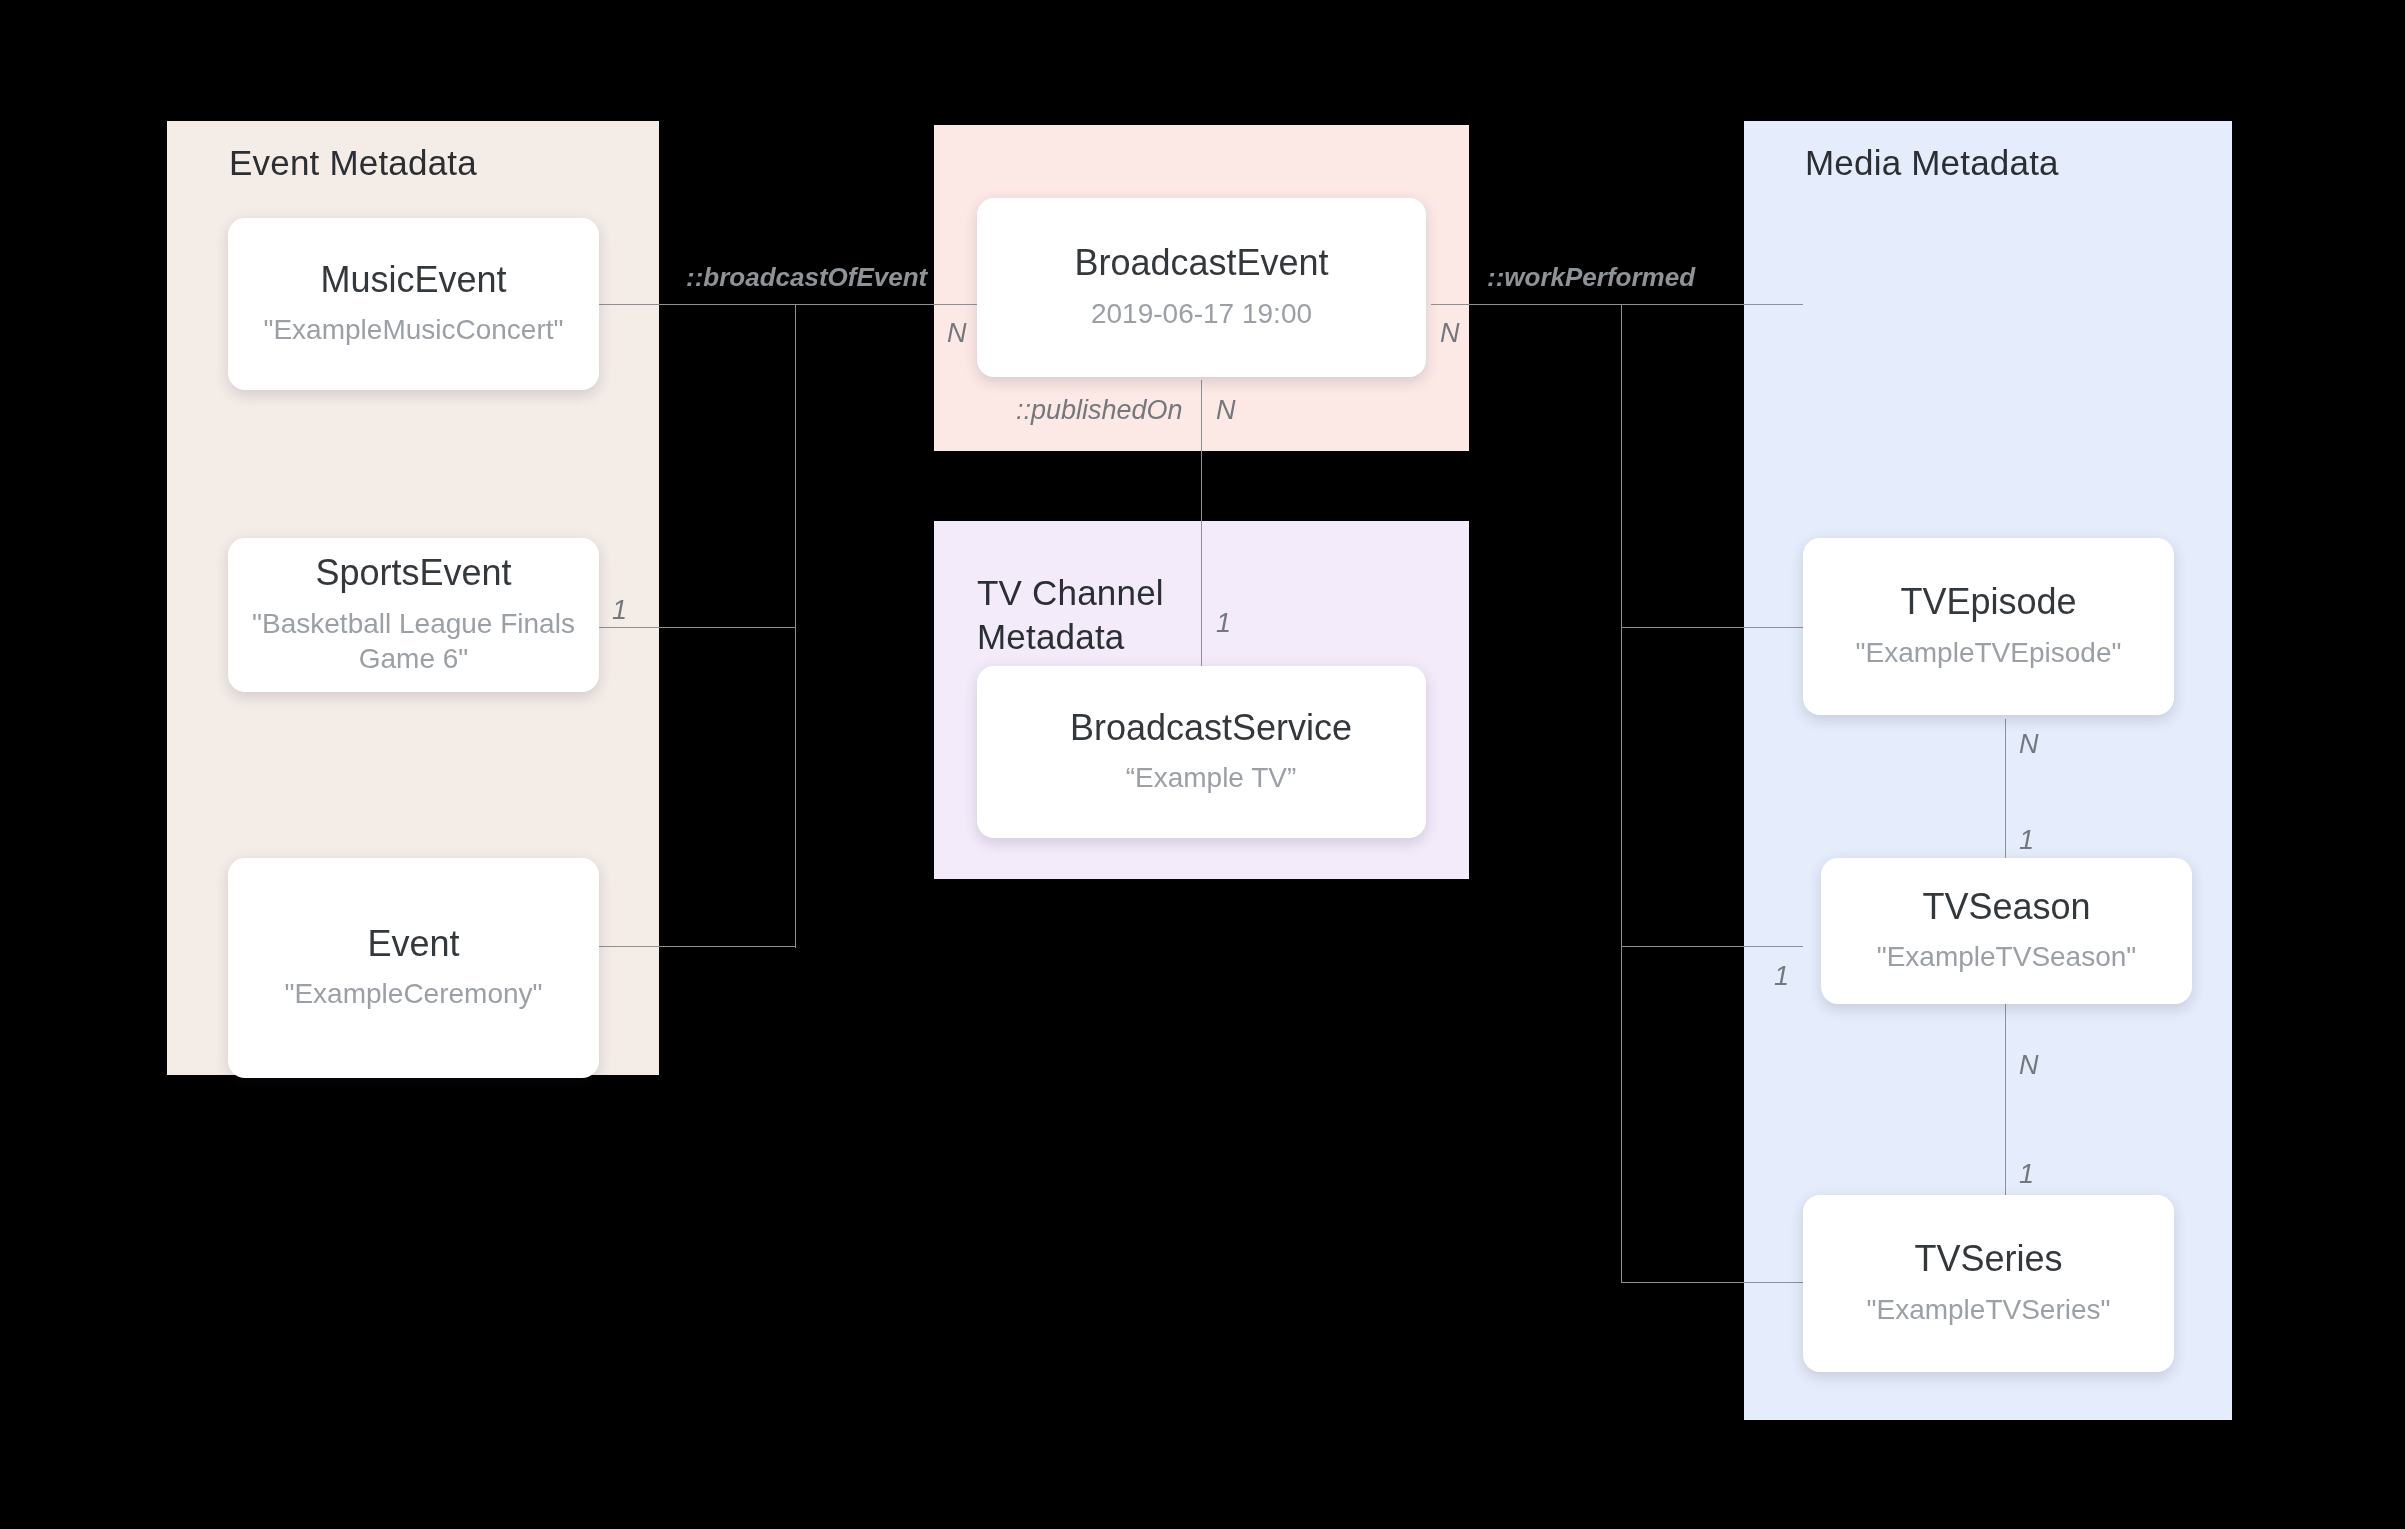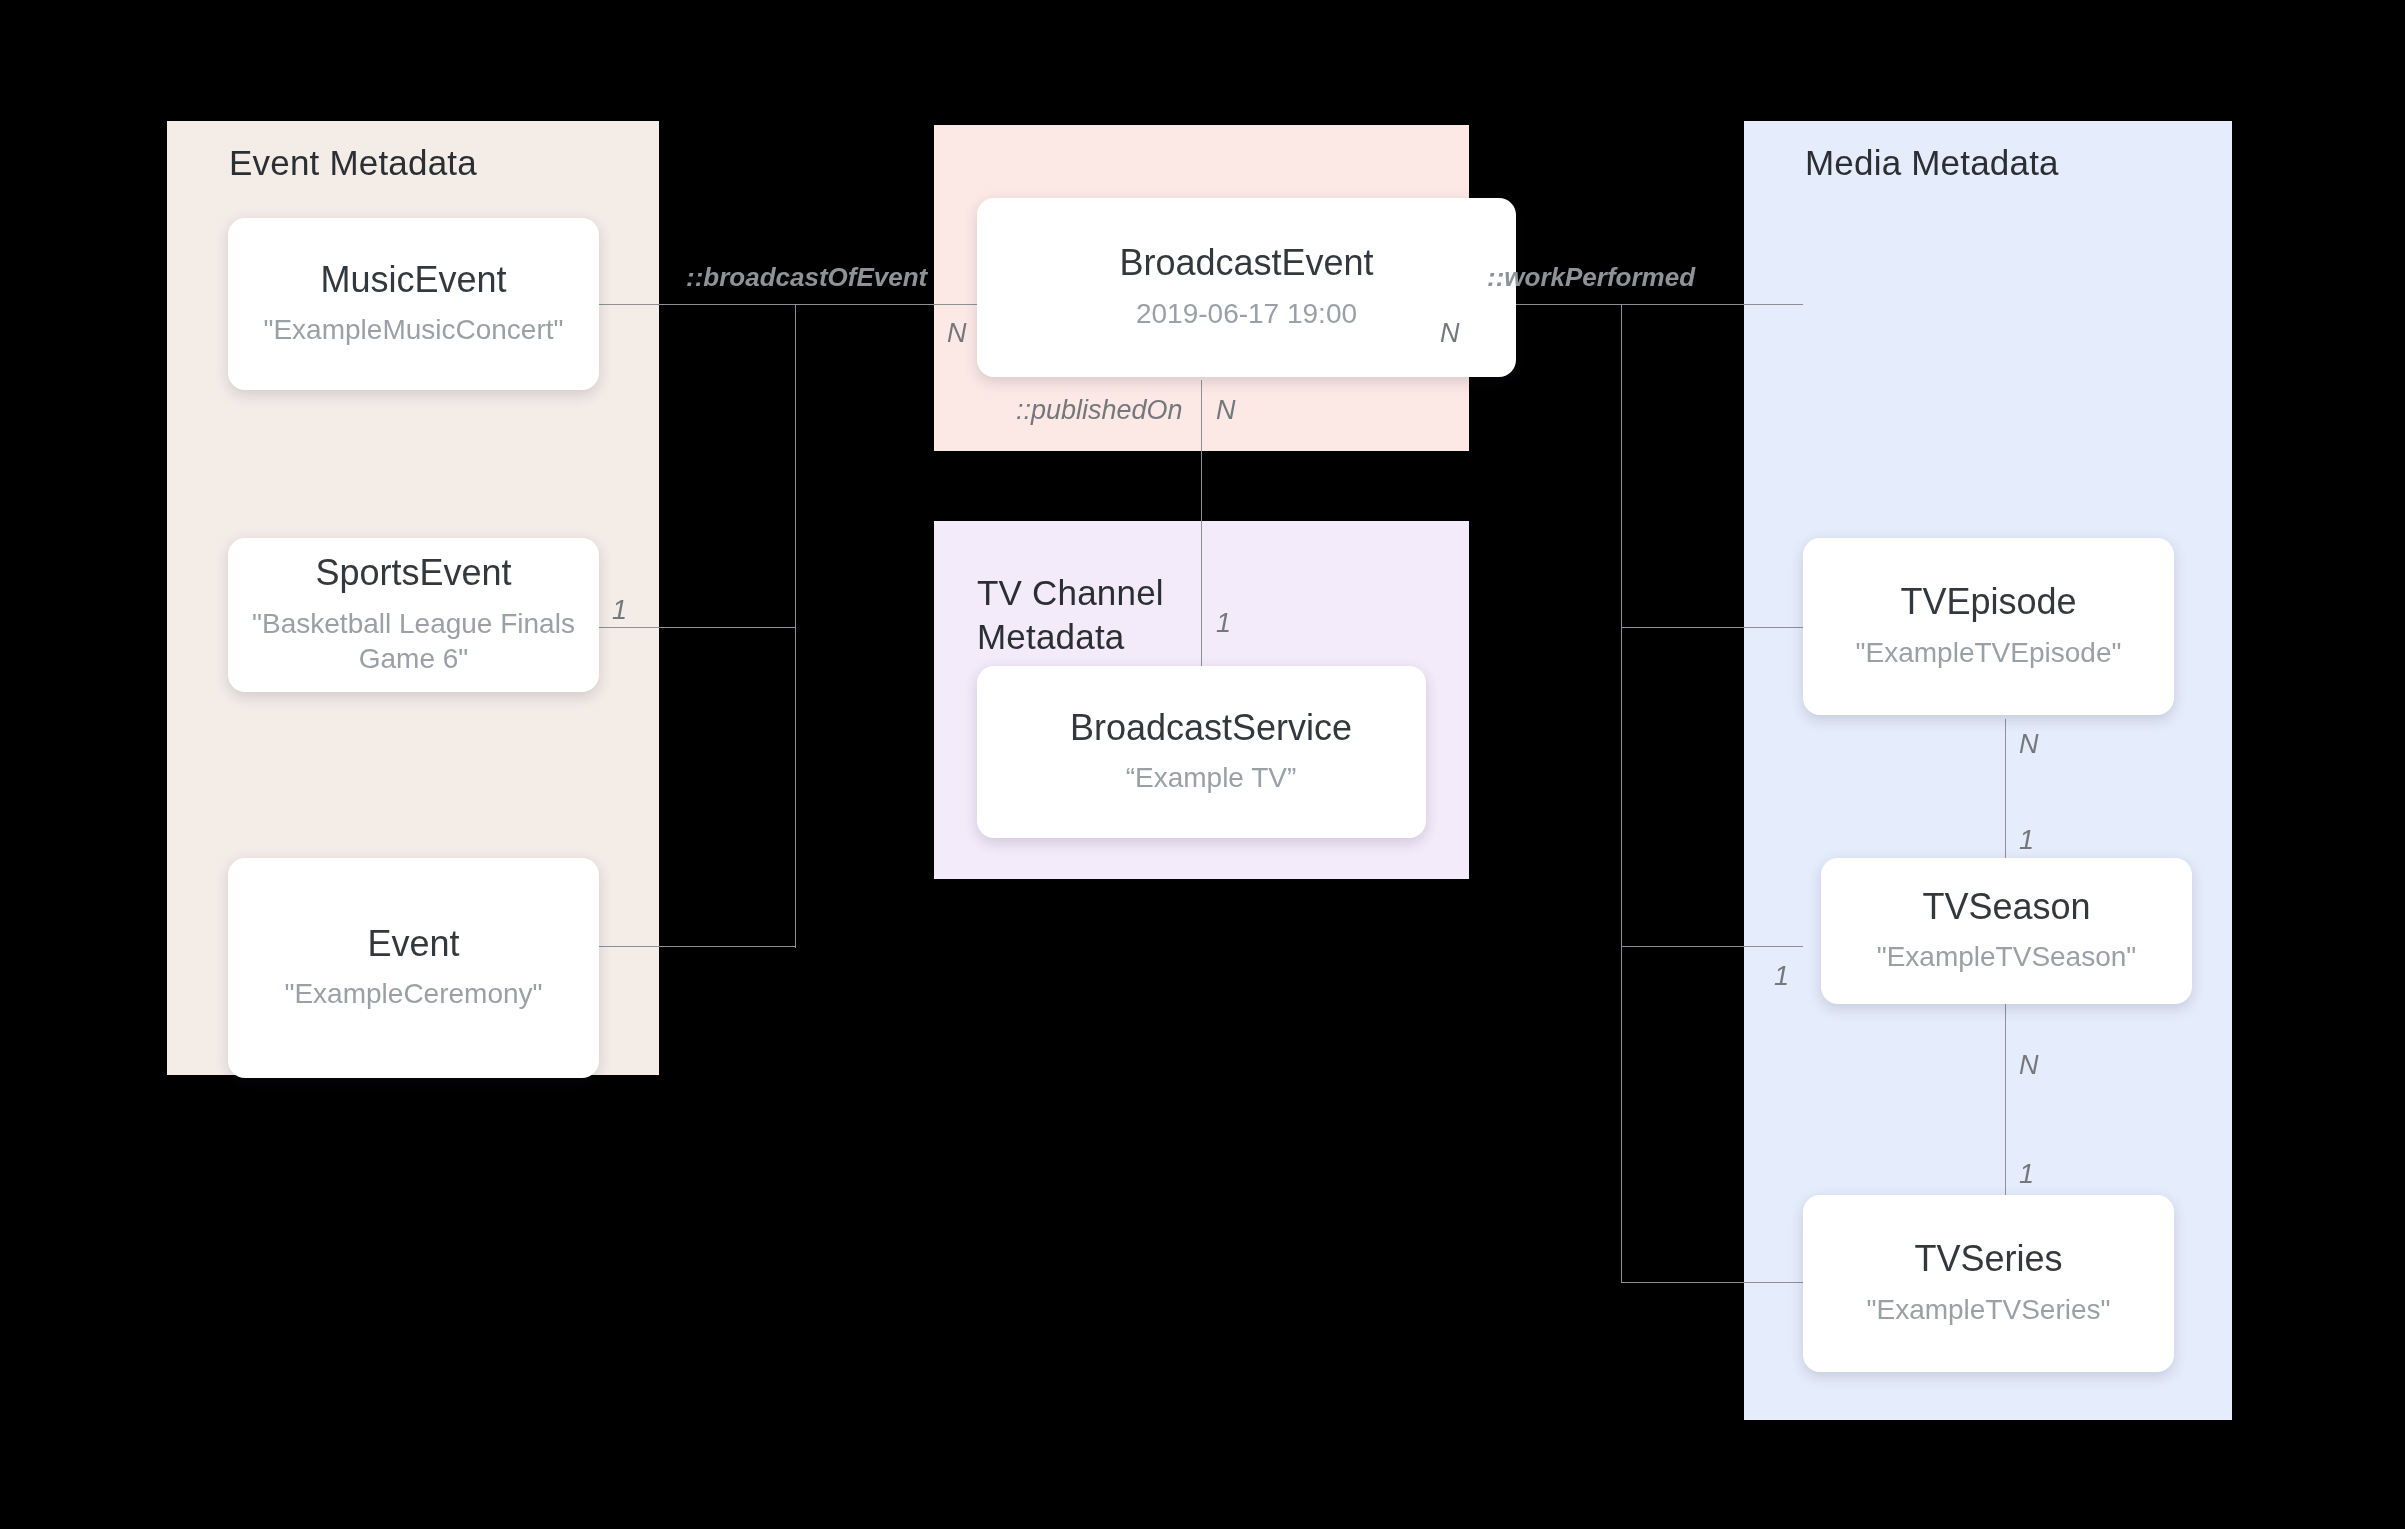--- a/index.html
+++ b/index.html
@@ -139,21 +139,21 @@
   <div class="card" style="left:228px; top:538px; width:371px; height:154px;">
     <div class="card-type">SportsEvent</div>
     <div class="card-value wrap">"Basketball League Finals Game 6"</div>
   </div>
 
   <div class="card" style="left:228px; top:858px; width:371px; height:220px;">
     <div class="card-type">Event</div>
     <div class="card-value">"ExampleCeremony"</div>
   </div>
 
-  <div class="card" style="left:977px; top:198px; width:539px; height:179px;">
+  <div class="card" style="left:977px; top:198px; width:449px; height:179px;">
     <div class="card-type">BroadcastEvent</div>
     <div class="card-value">2019-06-17 19:00</div>
   </div>
 
   <div class="panel-title" style="left:977px; top:540px; width:229px;margin-top:31px;">TV Channel
 Metadata</div>
 
   <div class="card" style="left:977px; top:666px; width:449px; height:172px;padding-left:36px;">
     <div class="card-type">BroadcastService</div>
     <div class="card-value">“Example TV”</div>

